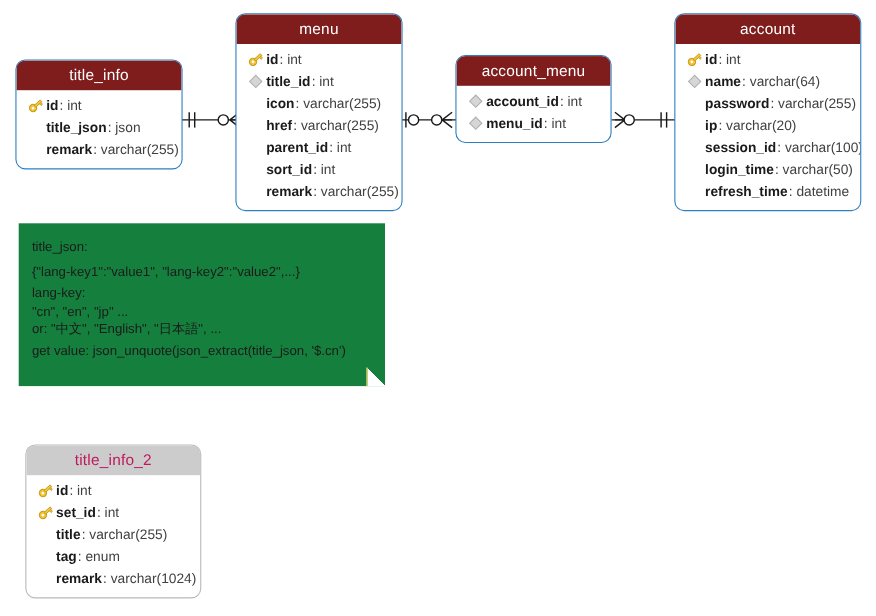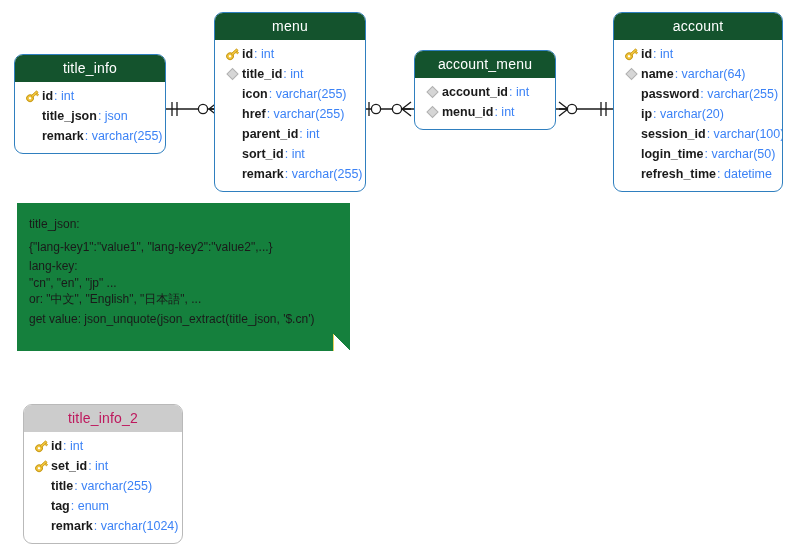--- a/index.html
+++ b/index.html
@@ -23,41 +23,41 @@
   .entity.blue{border:1px solid #2f7fbf;}
   .entity.gray{border:1px solid #b9b9b9;}
 
   .entity-header{
     height:27px;
     line-height:27px;
     text-align:center;
     font-size:14px;
     letter-spacing:.2px;
   }
-  .entity.blue .entity-header{background:#14532d;color:#ffffff;}
+  .entity.blue .entity-header{background:#7f1d1d;color:#ffffff;}
   .entity.gray .entity-header{background:#cccccc;color:#be185d;}
 
   .entity-body{padding:4px 0 7px 0;}
 
   .attr{
     height:20px;
     line-height:20px;
     display:flex;
     align-items:flex-end;
     padding-left:8px;
     font-size:12.5px;
     white-space:nowrap;
   }
   .attr .ico{
     width:19px;height:20px;
     flex:0 0 19px;
     position:relative;
   }
   .attr .aname{color:#1a1a1a;font-weight:bold;}
-  .attr .atype{color:#3b82f6;margin-left:1px;}
+  .attr .atype{color:#404040;margin-left:1px;}
 
   
   .key-icon{display:block;width:19px;height:20px;}
   
   .dia-icon{display:block;width:19px;height:20px;}
 
   
   .note{
     position:absolute;
     background:#15803d;

